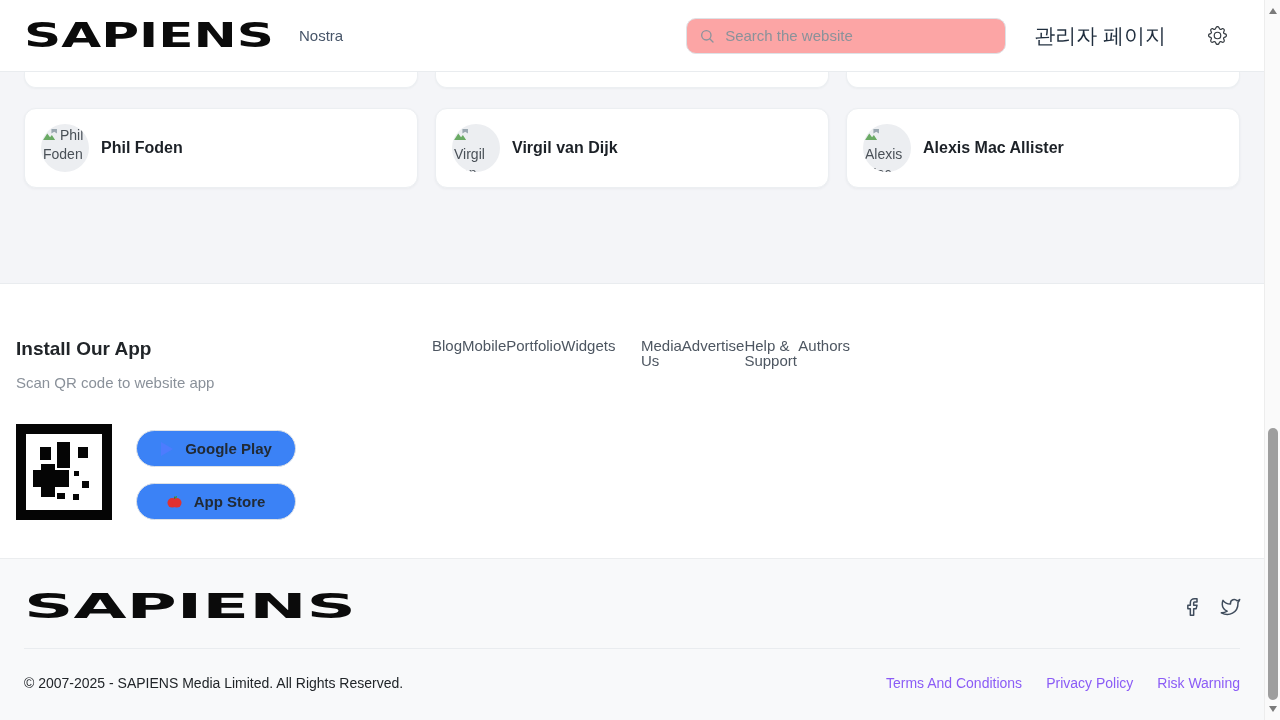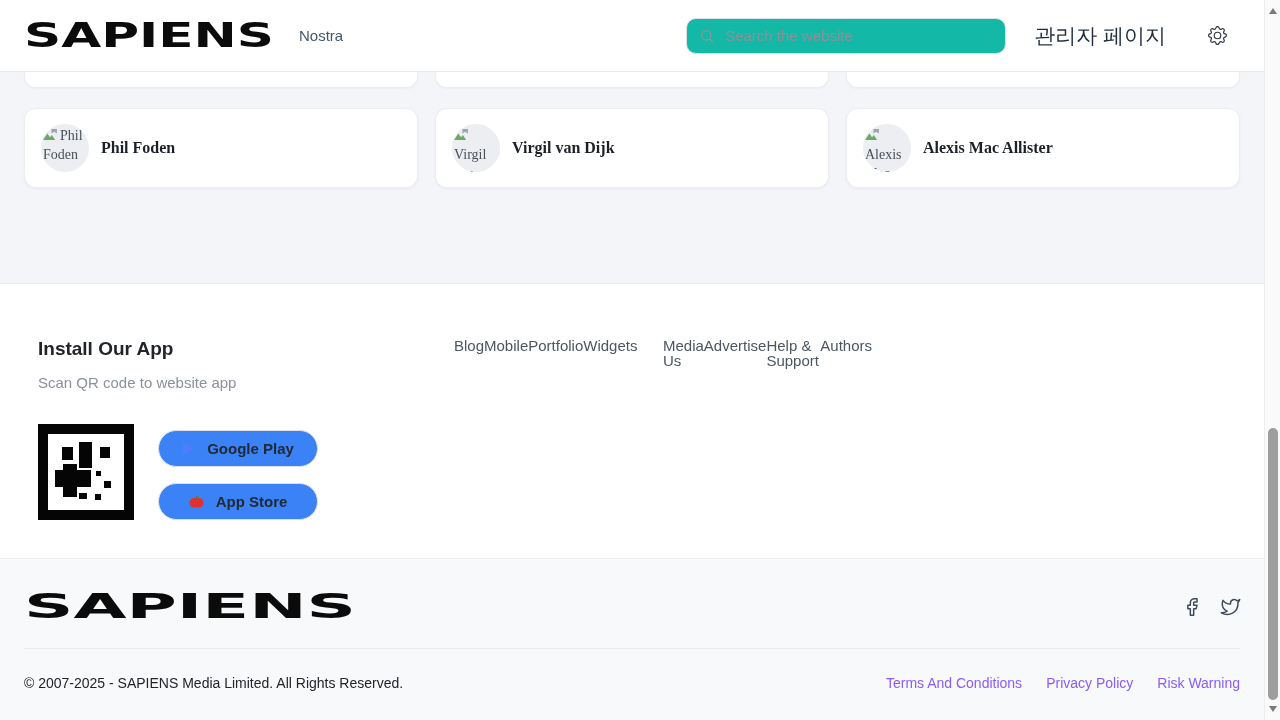--- a/index.html
+++ b/index.html
@@ -10,21 +10,21 @@
   
   .header {
     position:absolute; top:0; left:0; width:1264px; height:72px;
     background:#ffffff; border-bottom:1px solid #e9ecef;
     display:flex; align-items:center; padding:0 36px 0 24px; z-index:5;
   }
   .logo-svg text { fill:#0b0b0b; }
   .site-label { margin-left:25px; font-size:15px; font-weight:500; color:#475569; }
   .header-spacer { flex:1; }
   .search-box {
-    width:320px; height:36px; background:#14b8a6; border:1px solid #dee2e6;
+    width:320px; height:36px; background:#fca5a5; border:1px solid #dee2e6;
     border-radius:10px; display:flex; align-items:center; padding:0 12px; margin-right:28px;
   }
   .search-box svg { flex:0 0 auto; }
   .search-box input {
     border:none; outline:none; background:transparent; margin-left:10px;
     font-size:15px; color:#495057; width:100%;
     font-family:"Liberation Sans", sans-serif;
   }
   .search-box input::placeholder { color:#8a929a; }
   .admin-link { font-size:21px; font-weight:500; color:#1f2d3d; margin-right:40px; cursor:pointer; white-space:nowrap; }
@@ -35,34 +35,34 @@
   .cards-row { display:flex; gap:17px; }
   .card-sliver {
     width:394px; height:16px; background:#ffffff;
     border:1px solid #eceff2; border-top:none; border-radius:0 0 12px 12px;
     box-shadow:0 1px 2px rgba(30,40,60,0.04);
   }
   .cards-row.full { margin-top:20px; }
   .author-card {
     width:394px; height:80px; background:#ffffff; border:1px solid #eceff2;
     border-radius:12px; display:flex; align-items:center; padding-left:16px;
-    box-shadow:0 1px 3px rgba(30,40,60,0.05); cursor:pointer;font-family:Liberation Serif, serif;
+    box-shadow:0 1px 3px rgba(30,40,60,0.05); cursor:pointer;
   }
   .avatar {
     width:48px; height:48px; border-radius:50%; background:#eceef1; overflow:hidden;
     flex:0 0 auto; font-size:14px; line-height:19px; color:#495057; padding:2px 0 0 2px;
     word-break:break-word;
   }
   .avatar svg { display:inline-block; vertical-align:-1px; margin-right:2px; }
   .author-name { margin-left:12px; font-size:16px; font-weight:600; color:#1c2127; }
 
   
   .footer-top {
     position:absolute; top:283px; left:0; width:1264px; height:275px;
-    background:#ffffff; border-top:1px solid #e9ecef; padding:54px 24px 0 38px;
+    background:#ffffff; border-top:1px solid #e9ecef; padding:54px 24px 0 16px;
     display:flex;
   }
   .install-col { width:416px; }
   .install-title { font-size:19px; font-weight:700; color:#212529; }
   .install-sub { margin-top:14px; font-size:15px; color:#8a919a; }
   .qr-row { margin-top:33px; display:flex; }
   .store-buttons { margin-left:24px; padding-top:6px; display:flex; flex-direction:column; gap:16px; }
   .store-btn {
     width:160px; height:37px; background:#3b82f6; border:1px solid #dde1e6;
     border-radius:19px; display:flex; align-items:center; justify-content:center;

